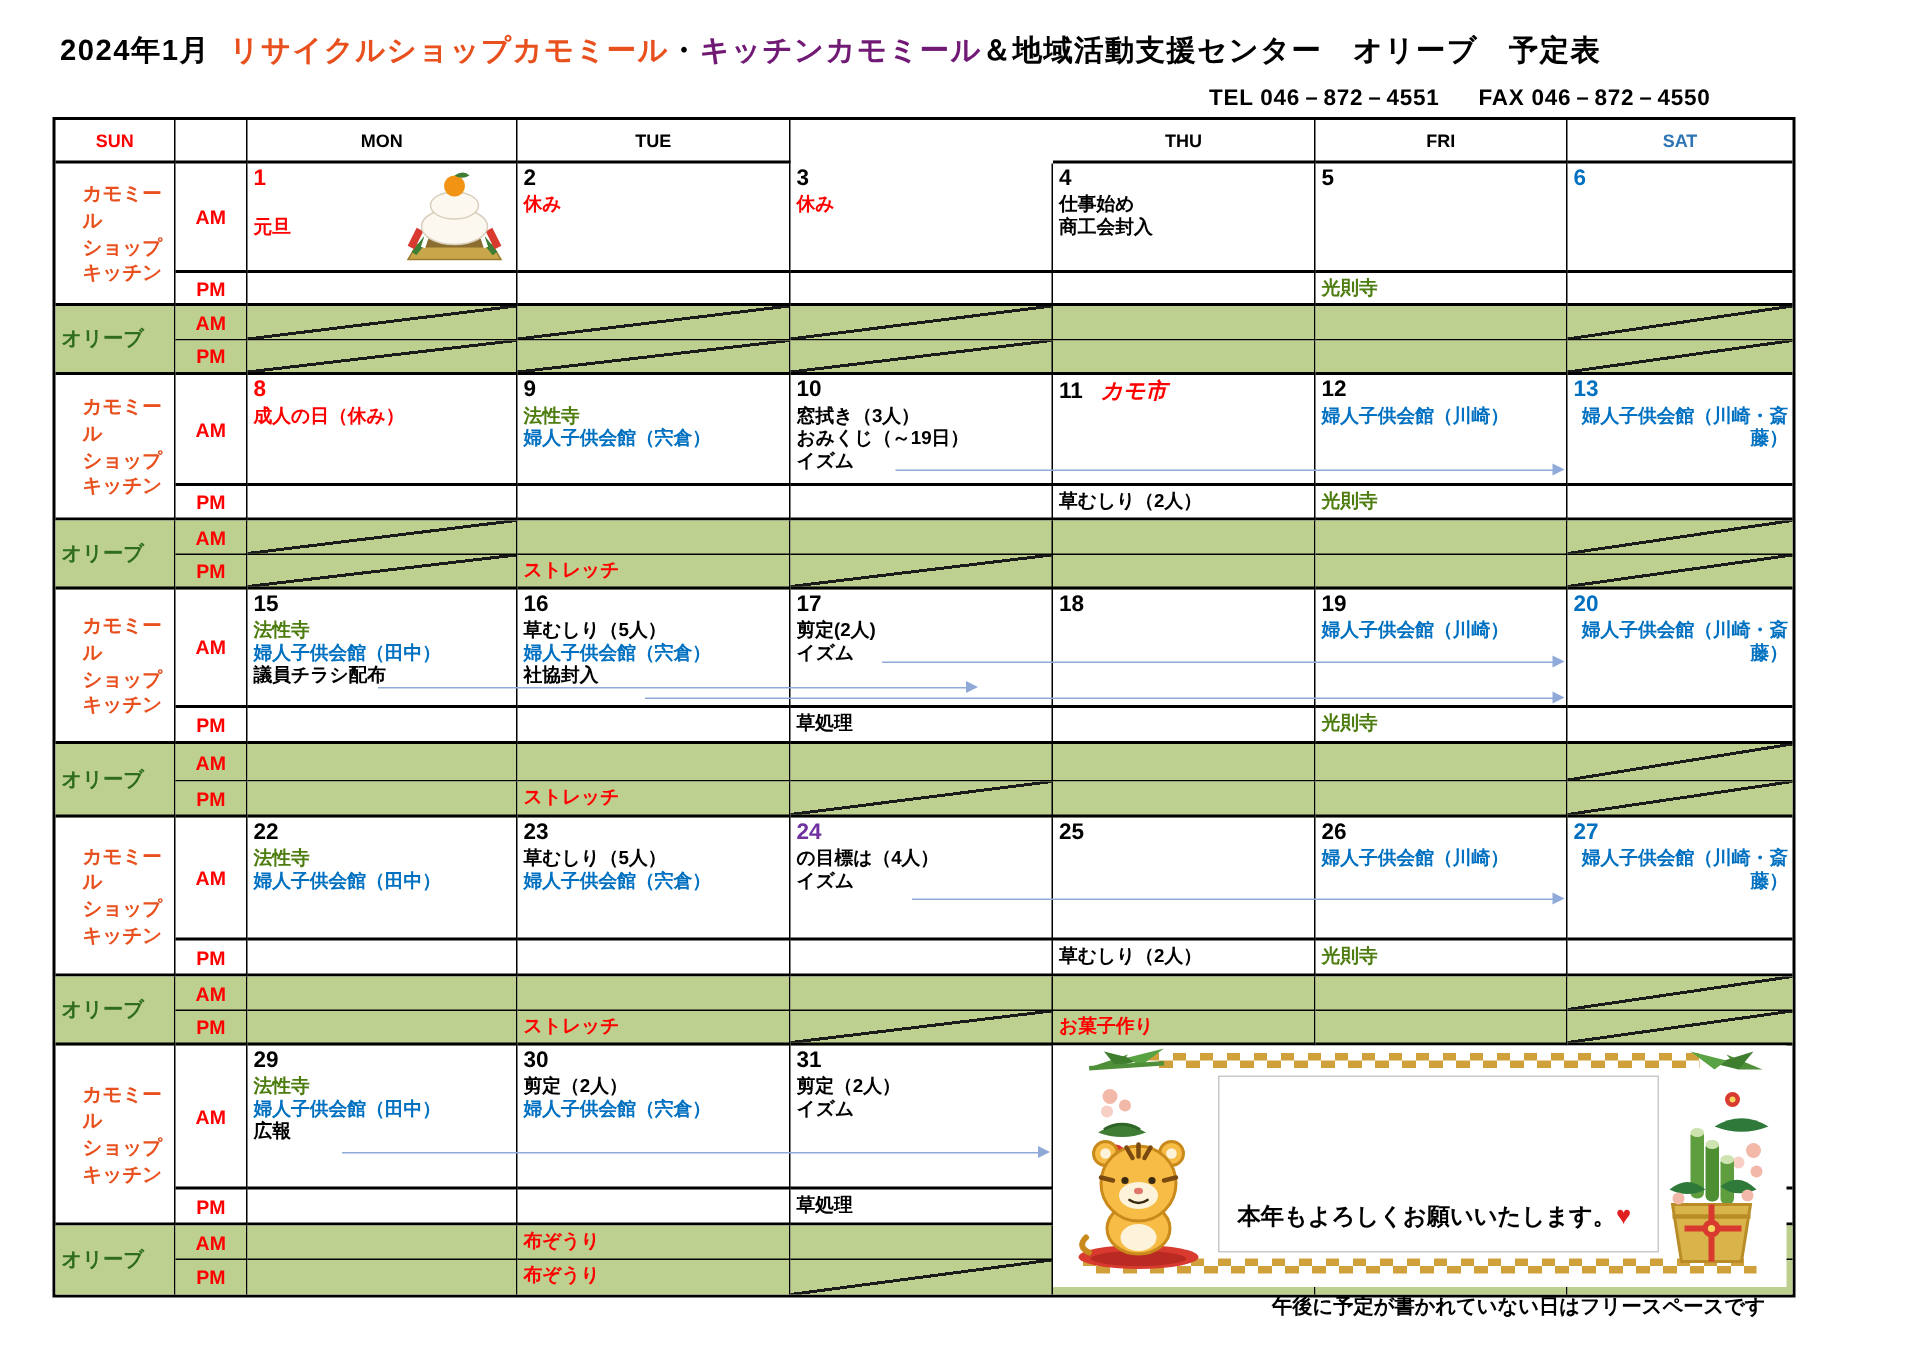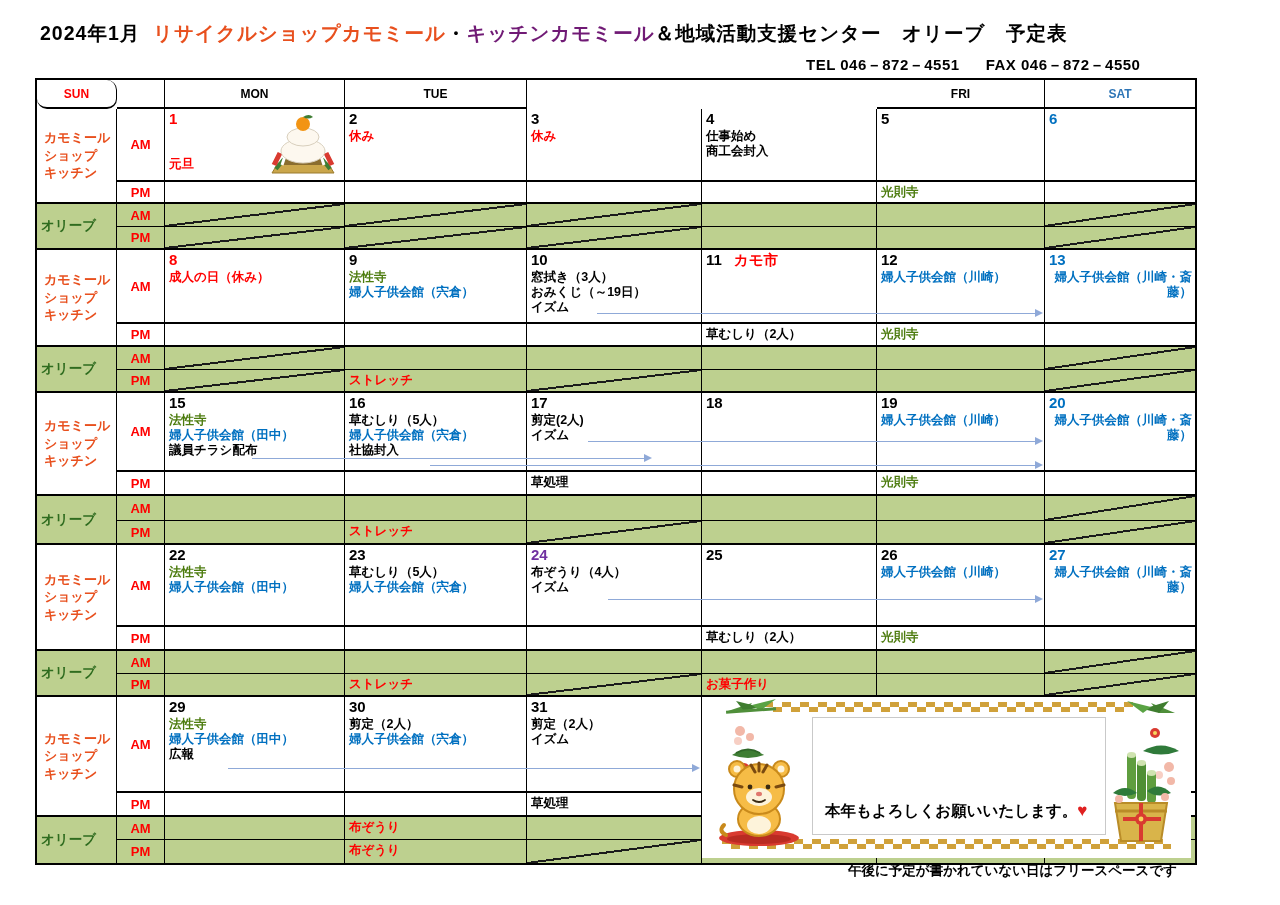--- a/index.html
+++ b/index.html
@@ -17,28 +17,28 @@
         grid-template-columns:80px 48px 180px 182px 175px 175px 168px 150px;
         grid-template-rows:29px 73px 22px 23px 23px 74px 23px 23px 23px 79px 24px 25px 24px 82px 24px 23px 23px 96px 24px 23px 23px;
         background:#fff;}
   .gcell{border-right:1px solid #000;border-bottom:1px solid #000;box-sizing:border-box;position:relative;overflow:visible;}
   .br0{border-right:none;text-align:right;}
   .bb2{border-bottom-width:2px;}
   .bb0{border-bottom:none;}
   .hcell{display:flex;align-items:center;justify-content:center;font-size:12px;font-weight:bold;}
   .h-sun{color:#ff0000;} .h-sat{color:#2e75b6;}
   .green{background:#bdd08f;}
-  .lab-shop{display:flex;align-items:center;justify-content:flex-start;padding-left:7px;
+  .lab-shop{display:flex;align-items:center;justify-content:flex-start;padding-left:18px;
             color:#e8501e;font-weight:bold;font-size:13px;line-height:1.35;white-space:pre-line;}
   .lab-olive{display:flex;align-items:center;padding-left:4px;color:#2f6c1f;font-weight:bold;font-size:13.5px;}
   .ampm{display:flex;align-items:center;justify-content:center;color:#ff0000;font-weight:bold;font-size:13px;}
   .daycell{padding:1px 3px 1px 4px;}
   .numrow{display:flex;align-items:baseline;gap:12px;}
   .num{font-size:15px;font-weight:bold;line-height:18px;}
-  .beside{font-size:14.5px;font-weight:bold;}
+  .beside{font-size:14.5px;font-weight:bold;font-style:italic;}
   .lines{margin-top:1px;}
   .line{font-size:12.5px;font-weight:bold;line-height:1.2;}
   .pmline{font-size:12.5px;font-weight:bold;line-height:20px;padding-left:4px;}
   .oline{font-size:12.5px;font-weight:bold;line-height:21px;padding-left:4px;}
   .c-red{color:#ff0000;} .c-blue{color:#0070c0;} .c-purple{color:#4d7c0f;} .c-black{color:#000;}
   .n-red{color:#ff0000;} .n-blue{color:#0070c0;} .n-purple{color:#7030a0;}
   .diag{background-image:linear-gradient(to bottom right,transparent 0,transparent calc(50% - 1px),#1b1b1b calc(50% - 1px),#1b1b1b calc(50% + 1px),transparent calc(50% + 1px));}
   
   .arrow{position:absolute;height:0;border-top:1.6px solid #8fa9d8;z-index:4;pointer-events:none;}
   .arrow:after{content:'';position:absolute;right:-2px;top:-4.8px;width:0;height:0;
@@ -66,31 +66,34 @@
 
   <div class="title">
     <span>2024年1月</span>&nbsp;&nbsp;<span class="t-shop">リサイクルショップカモミール</span><span>・</span><span class="t-kitchen">キッチンカモミール</span><span>＆地域活動支援センター　オリーブ　予定表</span>
   </div>
 
   <div class="contact">
     <span>TEL  046－872－4551</span><span>FAX  046－872－4550</span>
   </div>
 
   <div class="grid" id="grid">
-      <div class="gcell hcell bb2 h-sun" style="grid-column: 1; grid-row-start: 1; border-radius: 10px;">
+      <div class="gcell hcell bb2 h-sun" style="grid-column: 1; grid-row-start: 1;">
         <span>SUN</span>
       </div>
       <div class="gcell hcell bb2" style="grid-column: 2; grid-row-start: 1;">
         <span></span>
       </div>
       <div class="gcell hcell bb2" style="grid-column: 3; grid-row-start: 1;">
         <span>MON</span>
       </div>
       <div class="gcell hcell bb2" style="grid-column: 4; grid-row-start: 1;">
         <span>TUE</span>
+      </div>
+      <div class="gcell hcell bb2" style="grid-column: 6; grid-row-start: 1;">
+        <span>THU</span>
       </div>
       <div class="gcell hcell bb2" style="grid-column: 7; grid-row-start: 1;">
         <span>FRI</span>
       </div>
       <div class="gcell hcell bb2 br0 h-sat" style="grid-column: 8; grid-row-start: 1;">
         <span>SAT</span>
       </div>
       <div class="gcell lab-shop bb2" style="grid-area: 2 / 1 / span 2;"><span>カモミール
 ショップ
 キッチン</span></div>
@@ -106,21 +109,21 @@
       <div class="gcell ampm green" style="grid-column: 2; grid-row-start: 4;">
         <span>AM</span>
       </div>
       <div class="gcell ampm green bb2" style="grid-column: 2; grid-row-start: 5;">
         <span>PM</span>
       </div>
       <div class="gcell daycell bb2" style="grid-column: 3; grid-row-start: 2;">
         <div class="numrow">
           <span class="num n-red">1</span>
         </div>
-        <div class="lines" style="margin-top: 29px;">
+        <div class="lines" style="margin-top: 16px;">
           <div class="line c-red">元旦</div>
         </div>
         <div class="cell-decor"><svg width="78" height="62" viewBox="0 0 78 62">
             <path d="M14 50 h50 l6 10 h-62 Z" fill="#caa64b" stroke="#9a7b2e"></path>
             <rect x="18" y="46" width="42" height="6" fill="#8a6d2f"></rect>
             <path d="M20 46 l-8 10 M58 46 l8 10" stroke="#3e7d33" stroke-width="4"></path>
             <path d="M16 40 l-6 12 M62 40 l6 12" stroke="#d93a30" stroke-width="5"></path>
             <path d="M22 40 l-4 12 M56 40 l4 12" stroke="#fff" stroke-width="3"></path>
             <ellipse cx="39" cy="38" rx="22" ry="12" fill="#fdf8ef" stroke="#d8cfbd"></ellipse>
             <ellipse cx="39" cy="24" rx="16" ry="9" fill="#fdf8ef" stroke="#d8cfbd"></ellipse>
@@ -408,21 +411,21 @@
       <div class="gcell bb2" style="grid-column: 4; grid-row-start: 15;"></div>
       <div class="gcell green" style="grid-column: 4; grid-row-start: 16;"></div>
       <div class="gcell green bb2" style="grid-column: 4; grid-row-start: 17;">
         <div class="oline c-red">ストレッチ</div>
       </div>
       <div class="gcell daycell bb2" style="grid-column: 5; grid-row-start: 14;">
         <div class="numrow">
           <span class="num n-purple">24</span>
         </div>
         <div class="lines">
-          <div class="line c-black">布ぞうり（4人）</div>
+          <div class="line c-black">の目標は（4人）</div>
           <div class="line c-black">イズム</div>
         </div>
       </div>
       <div class="gcell bb2" style="grid-column: 5; grid-row-start: 15;"></div>
       <div class="gcell green" style="grid-column: 5; grid-row-start: 16;"></div>
       <div class="gcell green bb2 diag" style="grid-column: 5; grid-row-start: 17;"></div>
       <div class="gcell daycell bb2" style="grid-column: 6; grid-row-start: 14;">
         <div class="numrow">
           <span class="num">25</span>
         </div>

